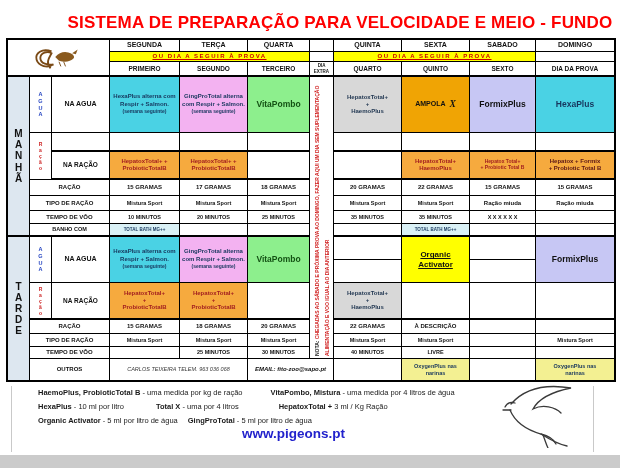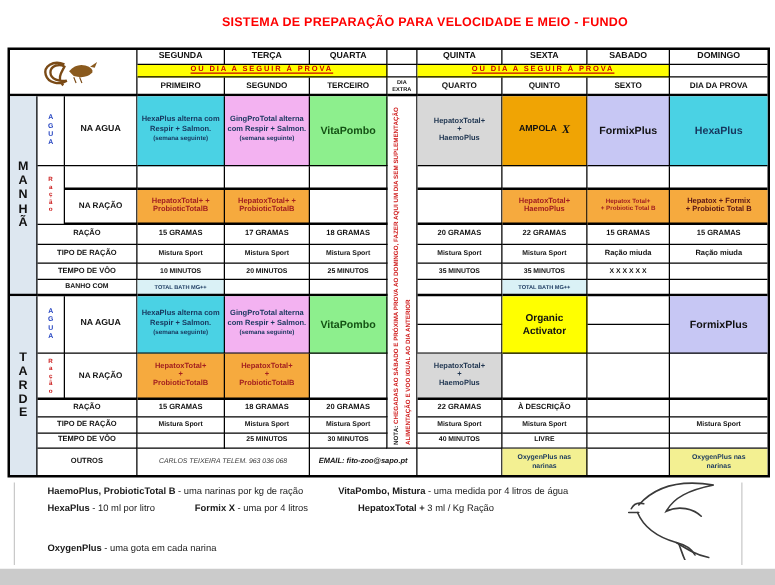--- a/index.html
+++ b/index.html
@@ -5,21 +5,21 @@
   html,body{margin:0;padding:0;}
   body{
     width:620px;height:468px;position:relative;overflow:hidden;
     background:#ffffff;
     font-family:"Liberation Sans", sans-serif;
     -webkit-font-smoothing:antialiased;
   }
   .bottombar{position:absolute;left:0;right:0;bottom:0;height:13px;background:#cbcbcb;}
   .title{
     position:absolute;top:13px;left:60px;width:560px;text-align:center;
-    color:var(--title_red);font-weight:bold;font-size:10px;letter-spacing:.2px;
+    color:var(--title_red);font-weight:bold;font-size:17px;letter-spacing:.2px;
   }
   .grid{
     position:absolute;left:6px;top:38px;background:#fff;
     display:grid;
     grid-template-columns:22px 22px 58px 70px 68px 62px 24px 68px 68px 66px 78px;
     grid-template-rows:12px 10px 15px 56px 19px 28px 16px 15px 13px 13px 23px 23px 37px 14px 13px 12px 21px;
     border:2px solid #000;
   }
   .c{
     border-right:1px solid #000;border-bottom:1px solid #000;
@@ -29,21 +29,21 @@
   }
   .er{border-right:none;} .eb{border-bottom:none;} .tb{border-bottom-width:2px;}
   .bold{font-weight:bold;}
   .f45{font-size:4.5px;} .f5{font-size:5px;} .f55{font-size:5.5px;}
   .f6{font-size:6px;} .f65{font-size:6.5px;} .f7{font-size:7px;}
   .f8{font-size:8px;} .f85{font-size:8.5px;} .f10{font-size:10px;}
   .pre{white-space:pre-line;}
   .bg-cyan{background:var(--cyan);} .bg-pink{background:var(--pink);}
   .bg-green{background:var(--green);} .bg-orange{background:var(--orange);}
   .bg-gold{background:var(--gold);} .bg-gray{background:var(--gray);}
-  .bg-lav{background:var(--lavender);} .bg-yellow{background:var(--yellow);}
+  .bg-lav{background:var(--lavender);} .bg-yellow{background:var(--yellow);text-decoration:underline;}
   .bg-pyellow{background:var(--pale_yellow);} .bg-pcyan{background:var(--pale_cyan);}
   .bg-section{background:var(--section_blue);}
   .t-navy{color:var(--navy);} .t-dred{color:var(--dark_red);}
   .t-dgreen{color:var(--dark_green);}
   .band{
     color:var(--band_red);font-weight:bold;font-size:6px;letter-spacing:1.5px;
     text-decoration:underline;
   }
   .vstack{white-space:pre-line;line-height:1.12;}
   .agua-v{color:#1f3fbf;font-weight:bold;font-size:5.5px;line-height:1.25;}
@@ -291,28 +291,29 @@
   <div class="c eb" style="grid-area:17/10/18/11"></div>
   <div class="c eb er" style="grid-area:17/11/18/12">
       <span class="bg-pyellow t-navy bold f55 pre" style="display:block;width:100%;height:100%;display:flex;align-items:center;justify-content:center">OxygenPlus    nas
 narinas</span>
     </div>
 
 </div>
 
 <div class="footerbox">
   <div class="fline" style="top:2px">
-    <span class="fname">HaemoPlus, ProbioticTotal B</span><span> - uma narinas por kg de ração</span><span style="display:inline-block;width:28px"></span><span class="fname">VitaPombo, Mistura </span><span> - uma medida por 4 litros de água</span>
+    <span class="fname">HaemoPlus, ProbioticTotal B</span><span> - uma medida por kg de ração</span><span style="display:inline-block;width:28px"></span><span class="fname">VitaPombo, Mistura </span><span> - uma medida por 4 litros de água</span>
   </div>
   <div class="fline" style="top:16px">
-    <span class="fname">HexaPlus</span><span> - 10 ml por litro</span><span style="display:inline-block;width:32px"></span><span class="fname">Formix X</span><span> - uma por 4 litros</span><span style="display:inline-block;width:40px"></span><span class="fname">HepatoxTotal +</span><span> 3 ml / Kg Ração</span>
-  </div>
-  <div class="fline" style="top:48px">
-    <span class="fname">OxygenPlus</span><span> - uma gota em cada narina</span>
-  </div>
+    <span class="fname">HexaPlus</span><span> - 10 ml por litro</span><span style="display:inline-block;width:32px"></span><span class="fname">Total X</span><span> - uma por 4 litros</span><span style="display:inline-block;width:40px"></span><span class="fname">HepatoxTotal +</span><span> 3 ml / Kg Ração</span>
+  </div>
+  <div class="fline" style="top:30px">
+    <span class="fname">Organic Activator</span><span> -  5 ml por litro de água</span><span style="display:inline-block;width:10px"></span><span class="fname">GingProTotal</span><span> - 5 ml por litro de água</span>
+  </div>
+  <div class="website">www.pigeons.pt</div>
   <div class="dove">
     <svg width="80" height="66" viewBox="0 0 80 66">
       <g stroke="#3a3a3a" stroke-width="1.3" fill="none" stroke-linecap="round">
         <path d="M6,25 q3,-6 10,-4"></path>
         <path d="M4,28 l8,0"></path>
         <path d="M12,22 C26,6 48,2 72,6 C52,10 40,16 34,27 C44,22 56,25 62,31"></path>
         <path d="M11,28 C16,40 28,48 42,52 C50,54 55,58 57,62"></path>
         <path d="M42,52 C50,57 58,62 68,64"></path>
         <path d="M44,53 C46,58 47,62 49,66"></path>
       </g>

